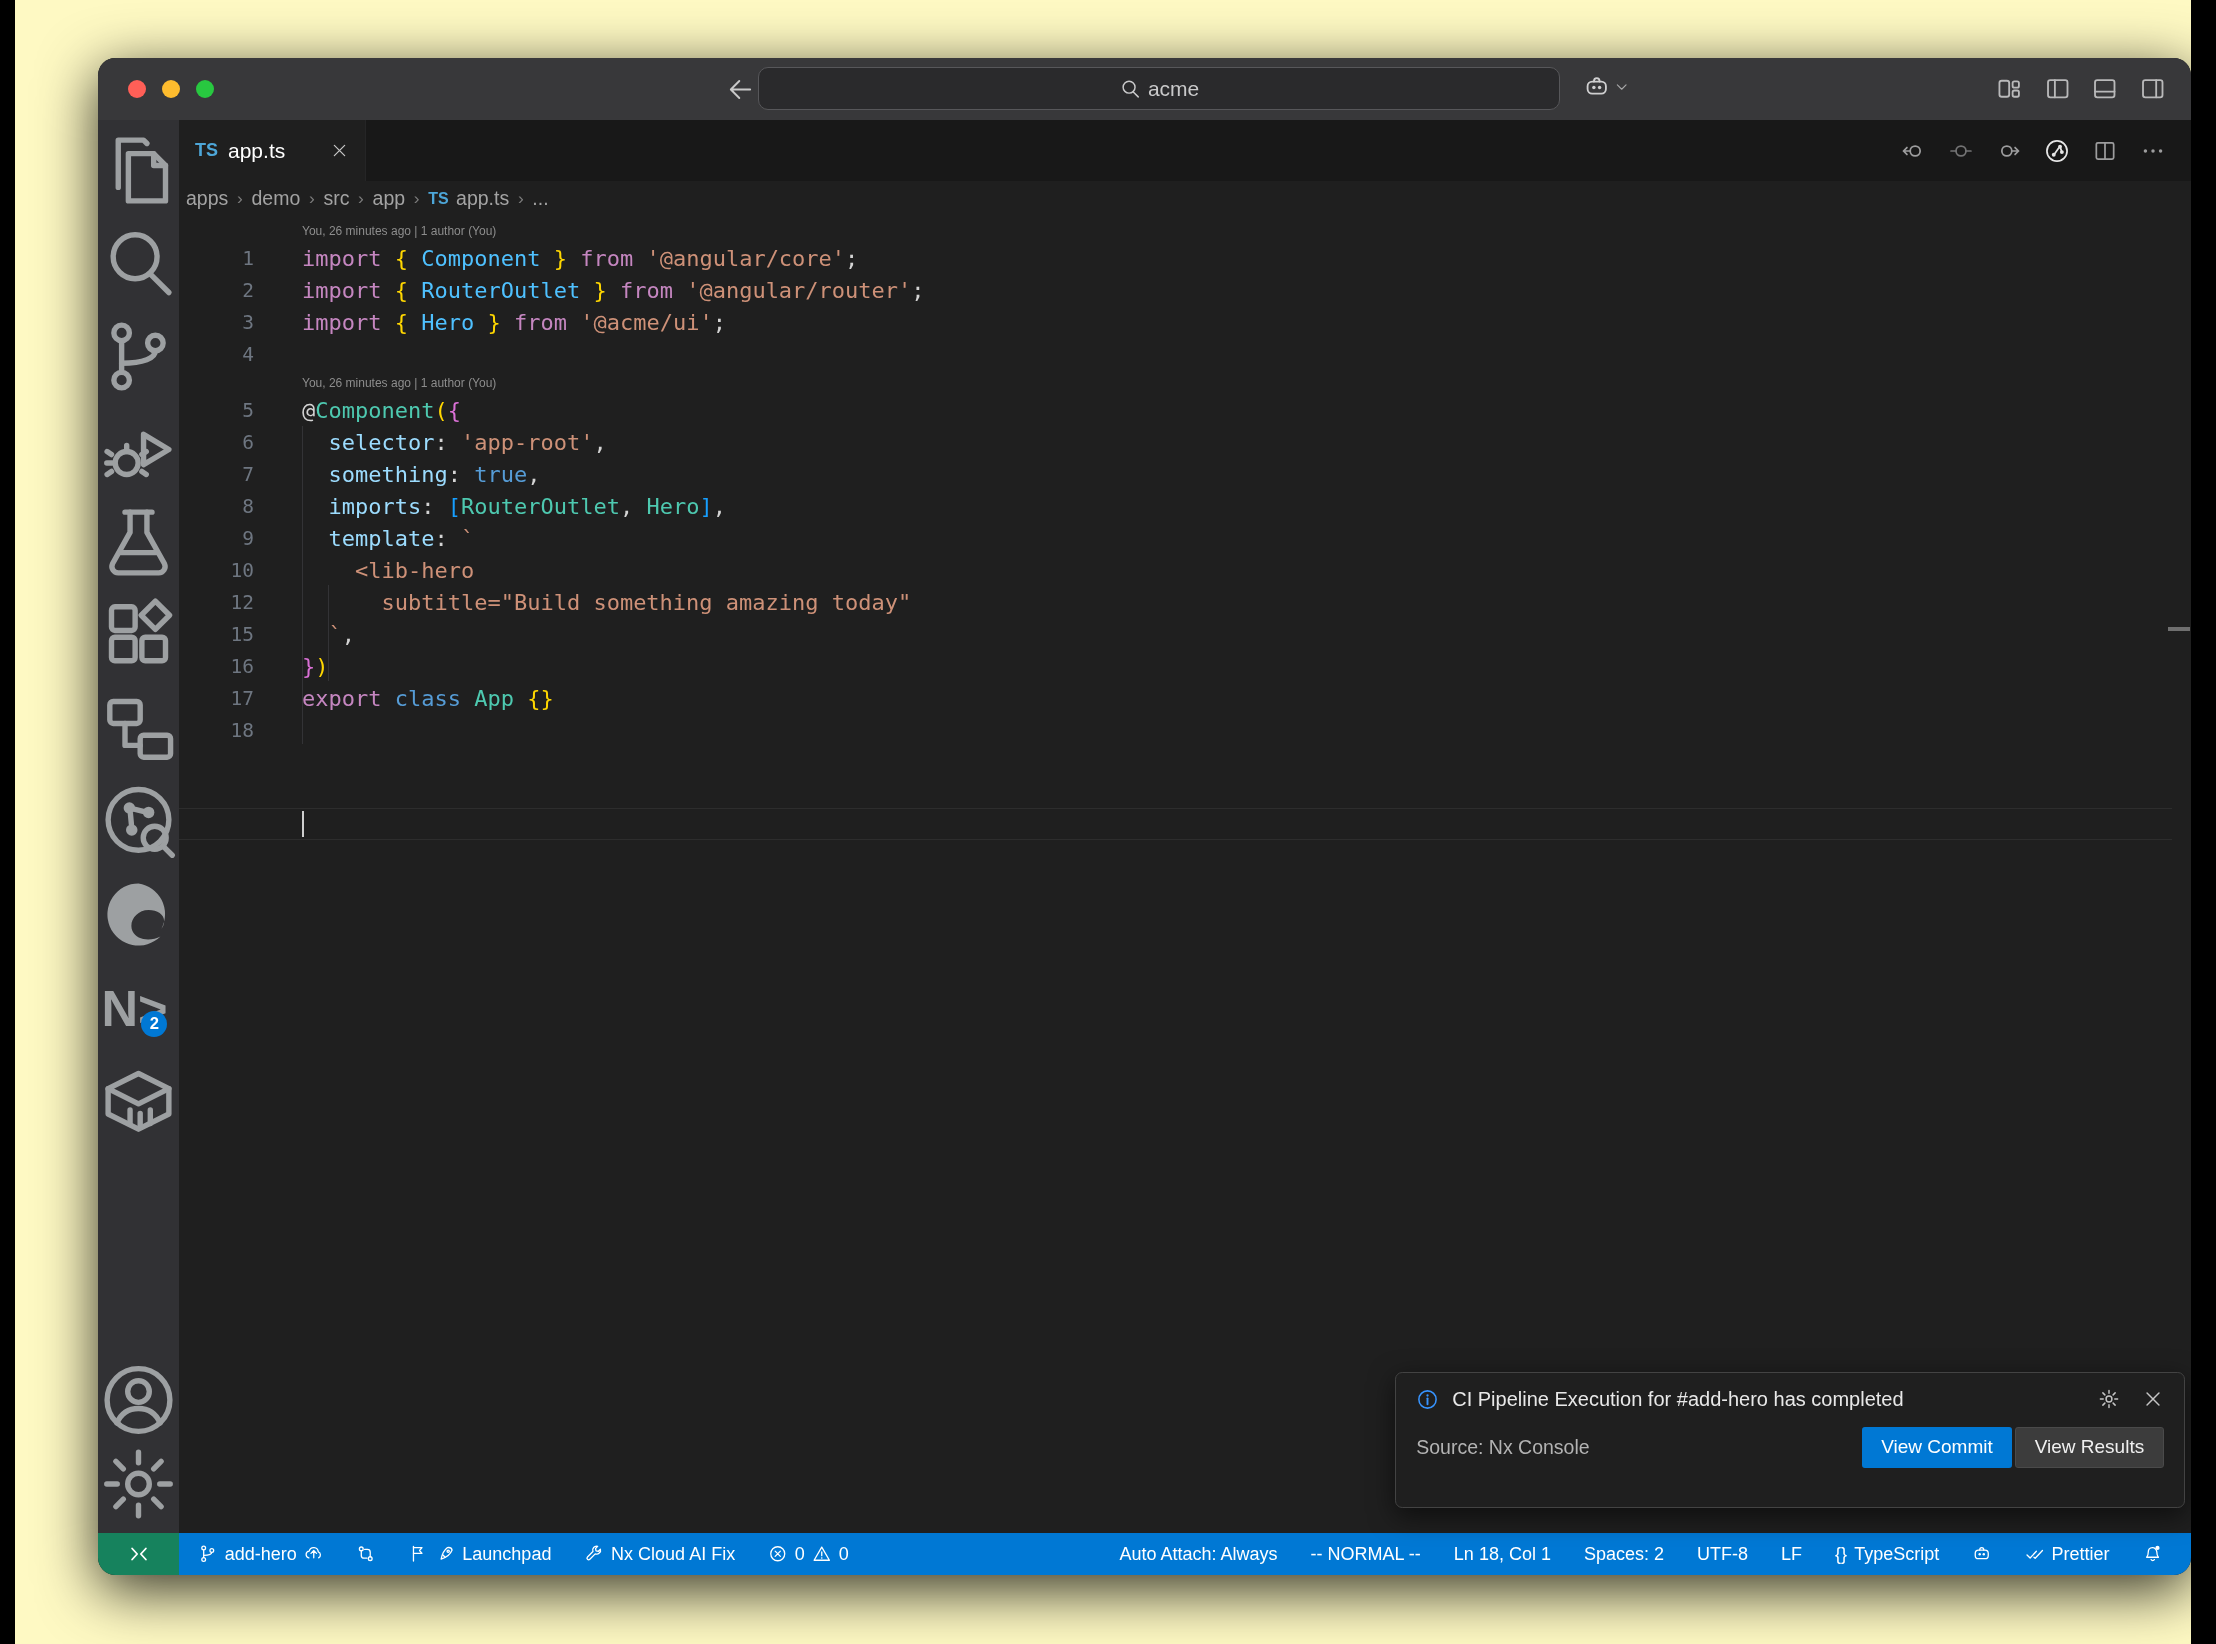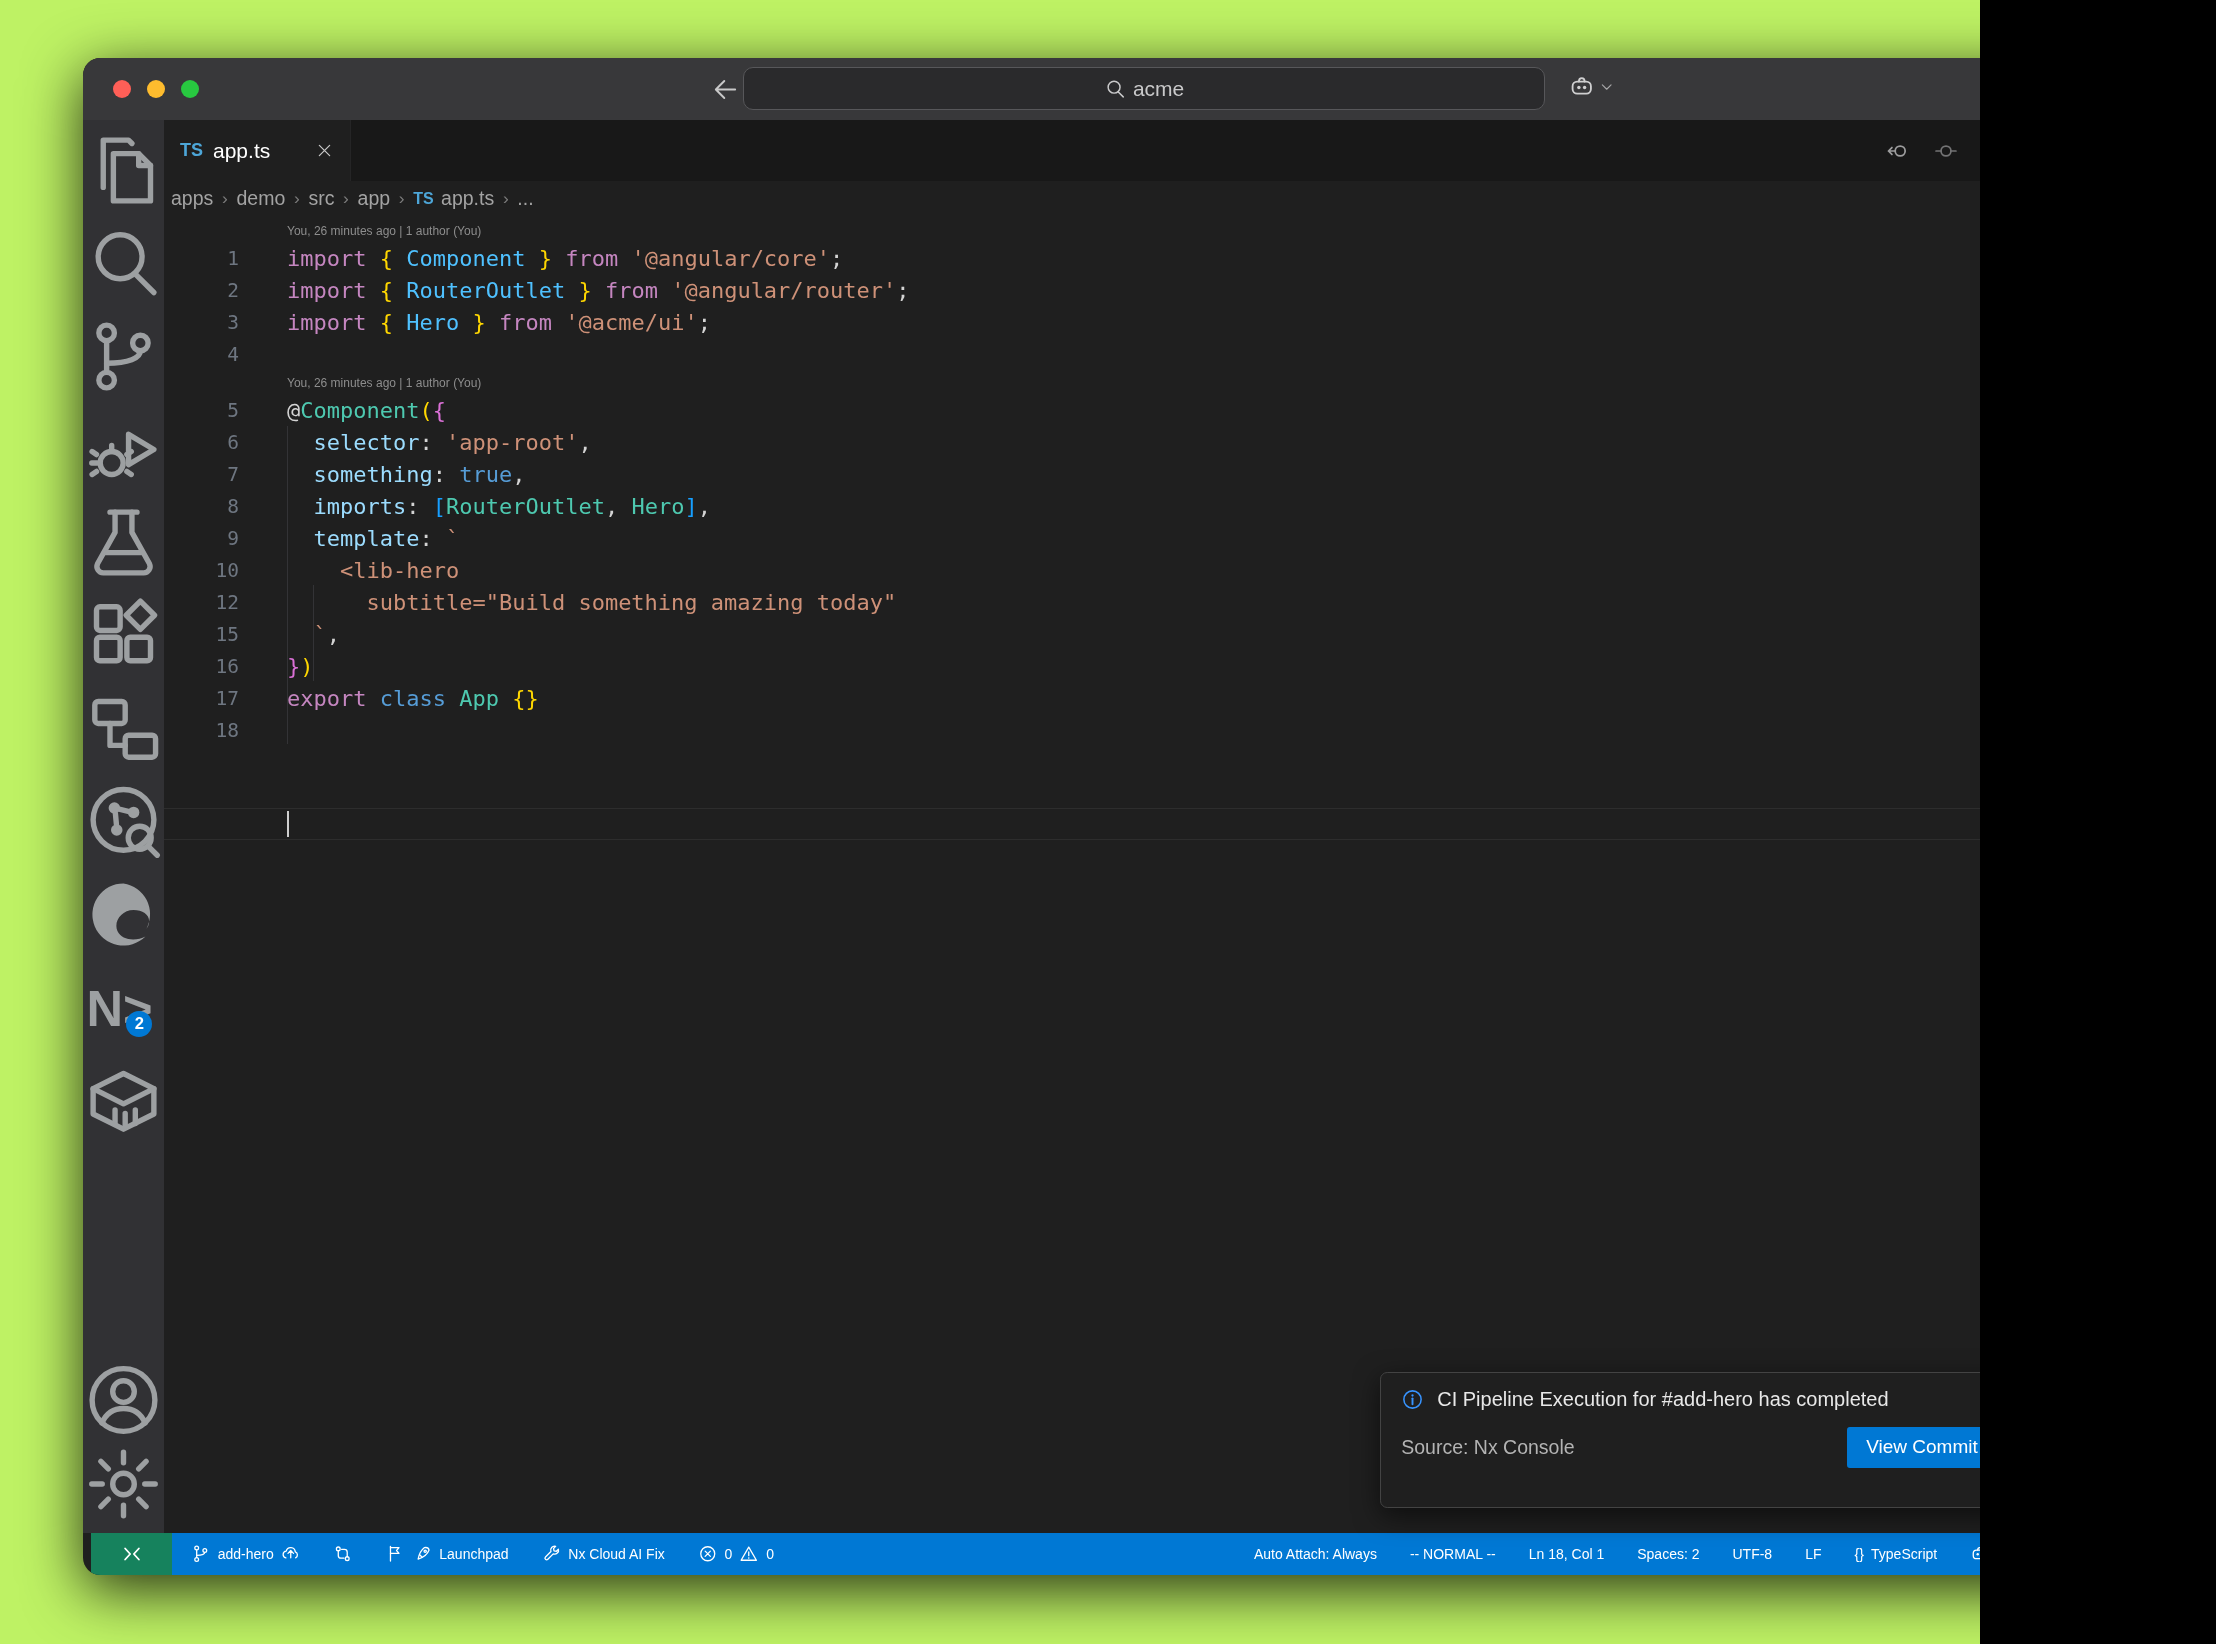--- a/index.html
+++ b/index.html
@@ -1,18 +1,18 @@
 <!DOCTYPE html>
 <html style="font-size:11.6px"><head>
 <meta charset="utf-8">
 <style>
   * { margin:0; padding:0; box-sizing:border-box; }
   html,body { background:#000; }
   body { font-family:"Liberation Sans", sans-serif; }
-  .stage { position:relative; width:1980px; height:1645px; background:#bef264; overflow:hidden; }
+  .stage { position:relative; width:2176px; height:1645px; background:#fef9c3; overflow:hidden;margin-left:15px; }
   .window { position:absolute; left:83px; top:58px; width:2093px; height:1517px;
             background:#1f1f1f; border-radius:17.4px; overflow:hidden;
             display:flex; flex-direction:column; box-shadow:0 14.5px 58px rgba(0,0,0,.8); }
 
   
   .titlebar { height:62px; background:#38383a; flex:0 0 auto; position:relative; }
   .traffic { position:absolute; left:30px; top:22.4px; display:flex; gap:16px; }
   .tl { width:18px; height:18px; border-radius:50%; }
   .nav-arrows { position:absolute; left:628px; top:16.6px; display:flex; gap:22px; align-items:center; }
   .nav-arrows .ic { width:29px; height:29px; color:#c9c9c9; }
@@ -77,21 +77,21 @@
   .toast-acts { display:flex; gap:22px; color:#c5c5c5; }
   .toast-acts .ic { width:22px; height:22px; }
   .toast-row2 { display:flex; align-items:center; margin-top:16px; }
   .toast-src { color:#b3b3b3; font-size:19.5px; }
   .toast-btns { margin-left:auto; display:flex; gap:3px; }
   .btn { height:41px; padding:0 19px; border:none; border-radius:2.9px; font-size:19px; font-family:inherit; display:flex; align-items:center; }
   .btn.primary { color:#fff; }
   .btn.secondary { background:#3c3c3c; color:#f0f0f0; border:0.7px solid #4a4a4a; }
 
   
-  .statusbar { height:42px; flex:0 0 auto; display:flex; align-items:stretch; color:#fff; font-size:14px;padding-left:8px; }
+  .statusbar { height:42px; flex:0 0 auto; display:flex; align-items:stretch; color:#fff; font-size:18px; }
   .sb-remote { width:81px; display:flex; align-items:center; justify-content:center; flex:0 0 auto; }
   .sb-remote .ic { width:22px; height:22px; }
   .sb-rest { flex:1; display:flex; align-items:center; justify-content:space-between; padding:0 29px 0 19px; min-width:0; }
   .sb-group { display:flex; align-items:center; gap:33px; white-space:nowrap; }
   .sb-item { display:flex; align-items:center; gap:7.2px; }
   .sb-item .ic { width:19.5px; height:19.5px; }
 </style>
 </head>
 <body>
 

